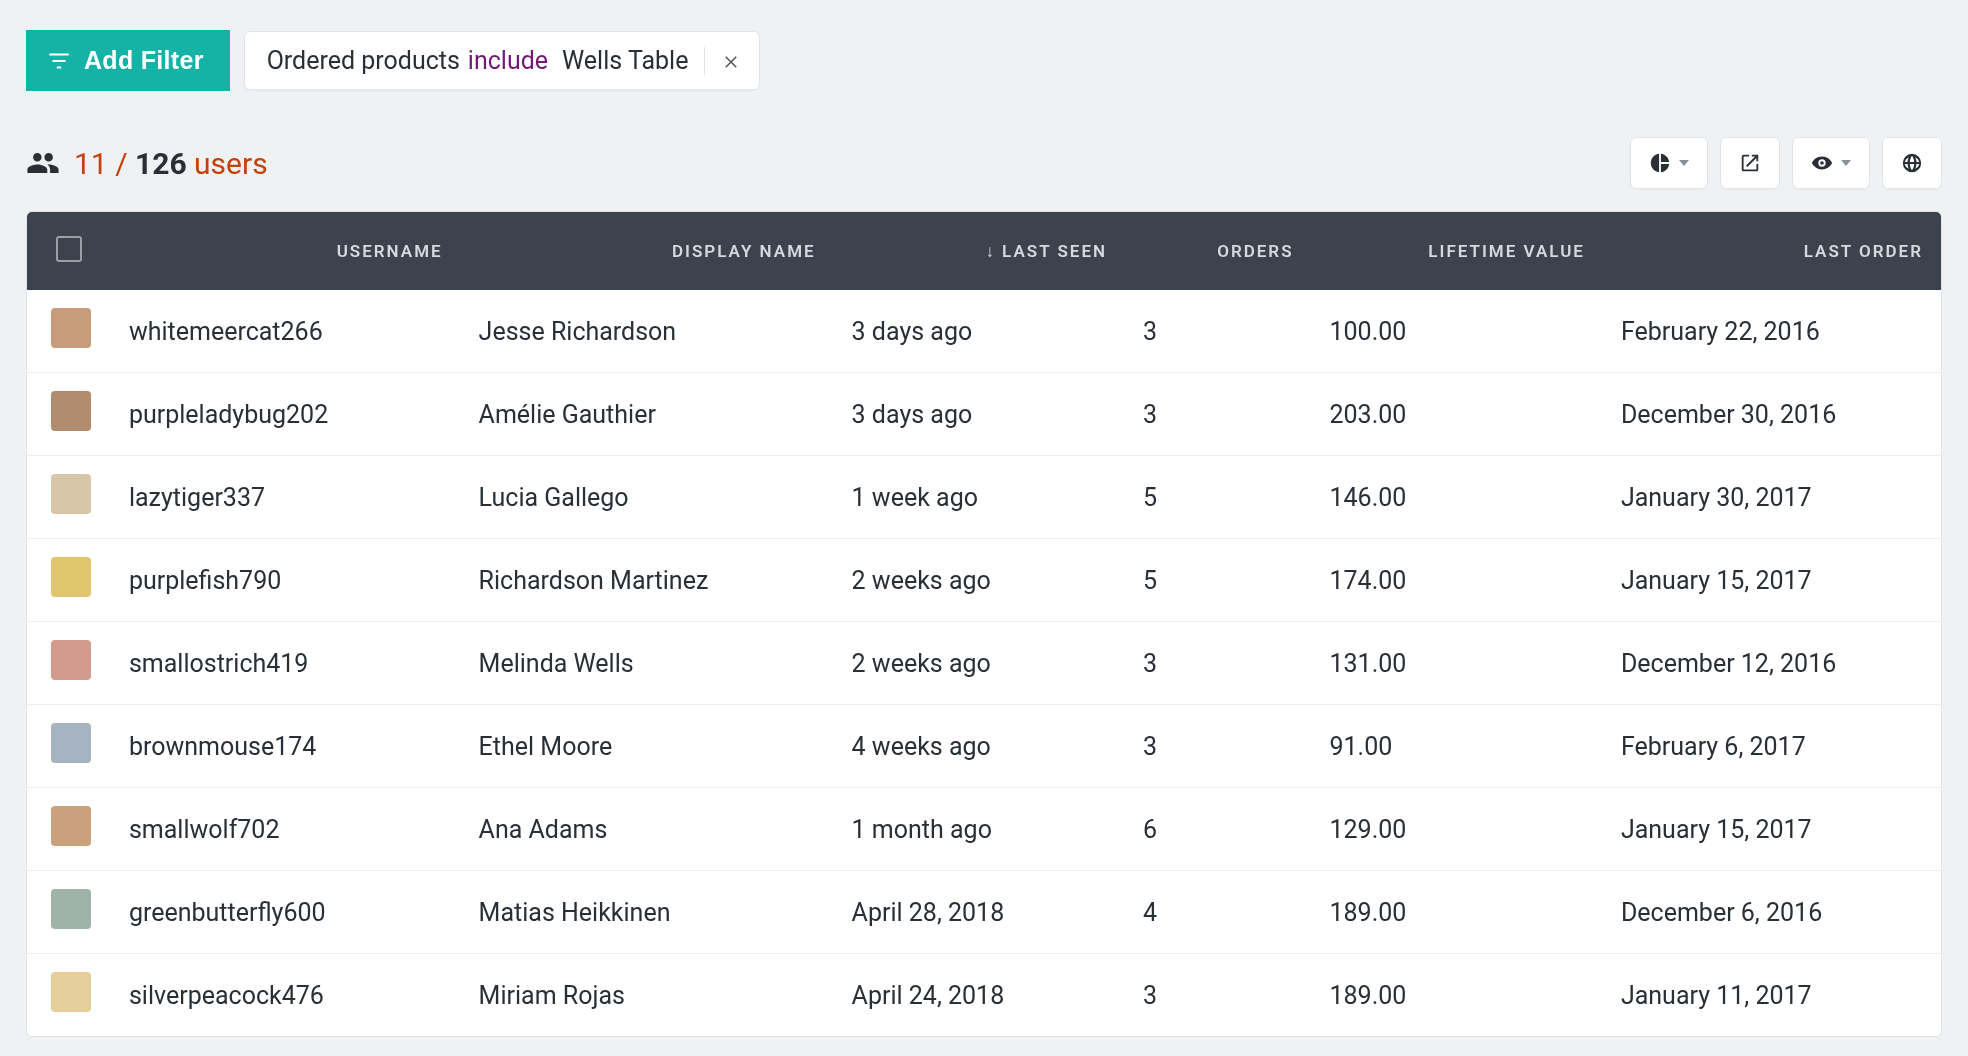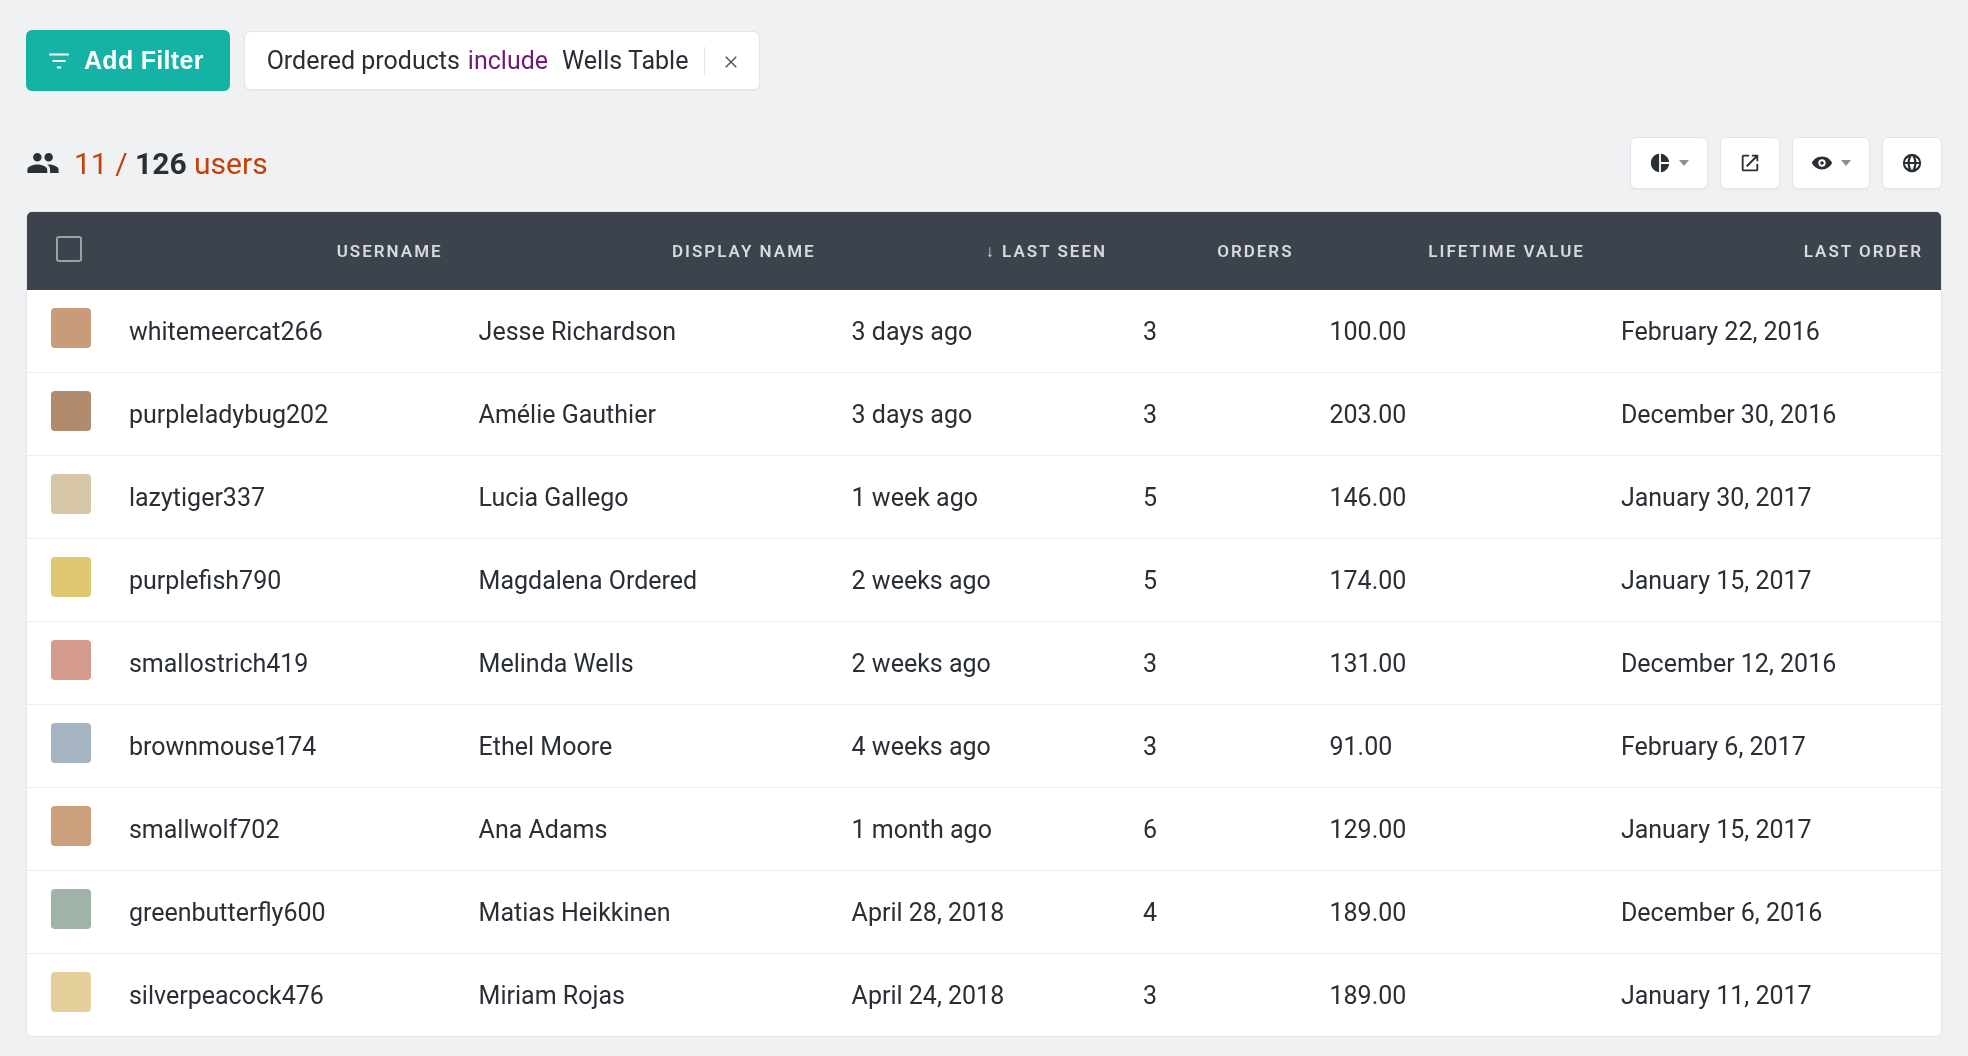--- a/index.html
+++ b/index.html
@@ -22,21 +22,21 @@
     gap: 14px;
     margin-bottom: 46px;
   }
   .add-filter-btn {
     display: inline-flex;
     align-items: center;
     gap: 12px;
     background: #14b3a5;
     color: #fff;
     border: none;
-    border-radius: 6px;
+    border-radius: 0;
     padding: 16px 26px 16px 20px;
     font-size: 25px;
     font-weight: 700;
     cursor: pointer;
     letter-spacing: 0.3px;
   }
   .add-filter-btn svg { width: 26px; height: 26px; fill: #fff; }
 
   .filter-chip {
     display: inline-flex;
@@ -269,21 +269,21 @@
             <td>lazytiger337</td>
             <td>Lucia Gallego</td>
             <td>1 week ago</td>
             <td>5</td>
             <td>146.00</td>
             <td>January 30, 2017</td>
           </tr>
           <tr>
             <td class="avatar-cell"><span class="avatar" style="background: rgb(224, 199, 111);"></span></td>
             <td>purplefish790</td>
-            <td>Magdalena Ordered</td>
+            <td>Richardson Martinez</td>
             <td>2 weeks ago</td>
             <td>5</td>
             <td>174.00</td>
             <td>January 15, 2017</td>
           </tr>
           <tr>
             <td class="avatar-cell"><span class="avatar" style="background: rgb(212, 154, 140);"></span></td>
             <td>smallostrich419</td>
             <td>Melinda Wells</td>
             <td>2 weeks ago</td>

